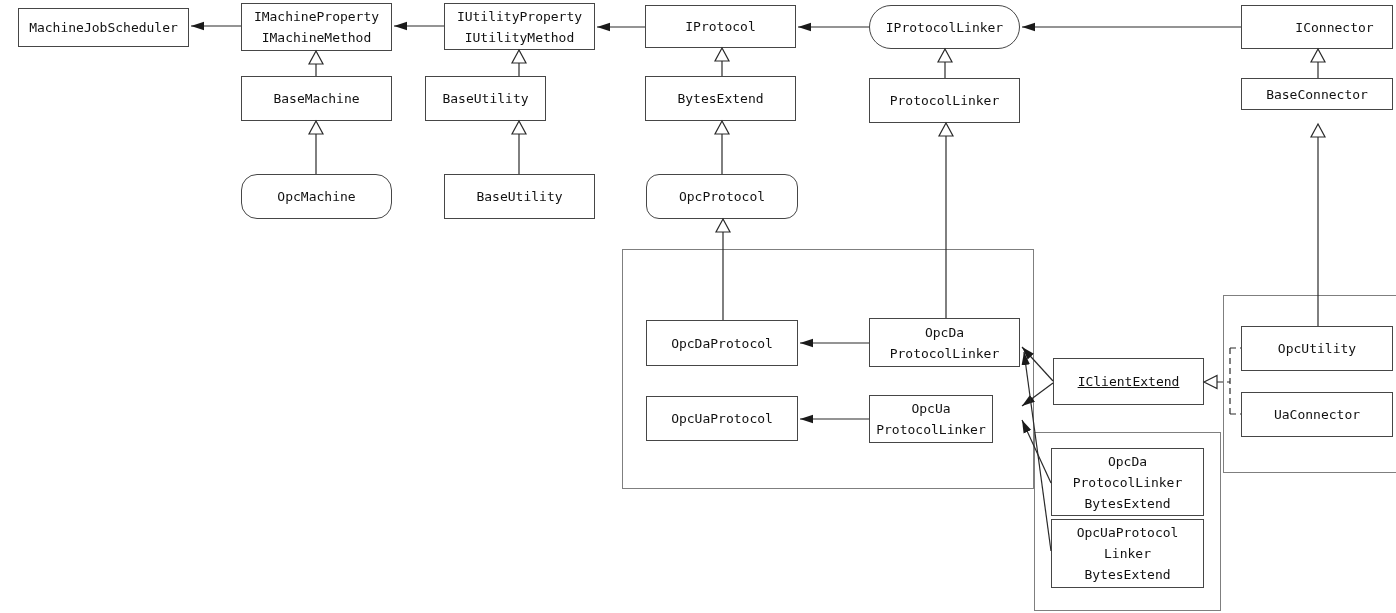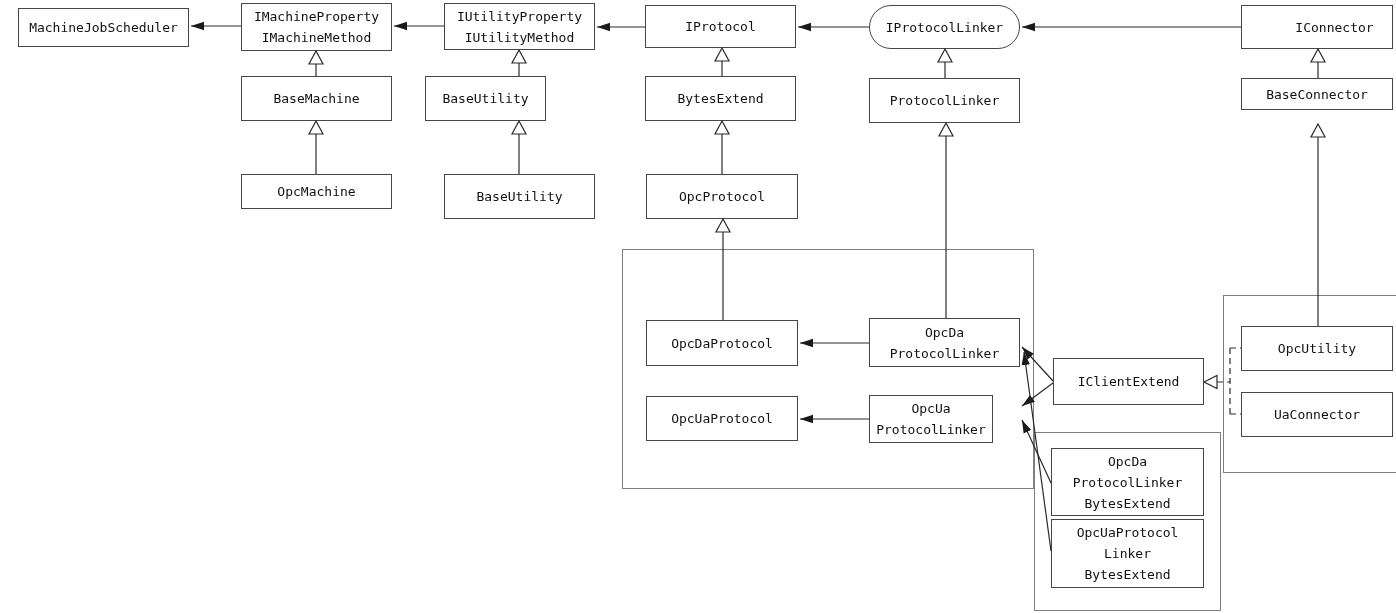--- a/index.html
+++ b/index.html
@@ -30,32 +30,32 @@
   <div class="node" style="left:628px;top:5px;width:151px;height:43px;">IProtocol</div>
   <div class="node" style="left:852px;top:5px;width:151px;height:44px;border-radius:22px;">IProtocolLinker</div>
   <div class="node" style="left:1224px;top:5px;width:152px;height:44px;padding-left:35px;">IConnector</div>
 
   <div class="node" style="left:224px;top:76px;width:151px;height:45px;">BaseMachine</div>
   <div class="node" style="left:408px;top:76px;width:121px;height:45px;">BaseUtility</div>
   <div class="node" style="left:628px;top:76px;width:151px;height:45px;">BytesExtend</div>
   <div class="node" style="left:852px;top:78px;width:151px;height:45px;">ProtocolLinker</div>
   <div class="node" style="left:1224px;top:78px;width:152px;height:32px;">BaseConnector</div>
 
-  <div class="node" style="left:224px;top:174px;width:151px;height:35px;">OpcMachine</div>
+  <div class="node" style="left:224px;top:174px;width:151px;height:45px;border-radius:16px;">OpcMachine</div>
   <div class="node" style="left:427px;top:174px;width:151px;height:45px;">BaseUtility</div>
-  <div class="node" style="left:629px;top:174px;width:152px;height:45px;">OpcProtocol</div>
+  <div class="node" style="left:629px;top:174px;width:152px;height:45px;border-radius:13px;">OpcProtocol</div>
 
   <div class="node" style="left:629px;top:320px;width:152px;height:46px;">OpcDaProtocol</div>
   <div class="node" style="left:852px;top:318px;width:151px;height:49px;">OpcDa
 ProtocolLinker</div>
   <div class="node" style="left:629px;top:396px;width:152px;height:45px;">OpcUaProtocol</div>
   <div class="node" style="left:852px;top:395px;width:124px;height:48px;">OpcUa
 ProtocolLinker</div>
 
-  <div class="node" style="left:1036px;top:358px;width:151px;height:47px;">IClientExtend</div>
+  <div class="node" style="left:1036px;top:358px;width:151px;height:47px;text-decoration:underline;">IClientExtend</div>
   <div class="node" style="left:1224px;top:326px;width:152px;height:45px;">OpcUtility</div>
   <div class="node" style="left:1224px;top:392px;width:152px;height:45px;">UaConnector</div>
 
   <div class="node" style="left:1034px;top:448px;width:153px;height:68px;">OpcDa
 ProtocolLinker
 BytesExtend</div>
   <div class="node" style="left:1034px;top:519px;width:153px;height:69px;">OpcUaProtocol
 Linker
 BytesExtend</div>
 

